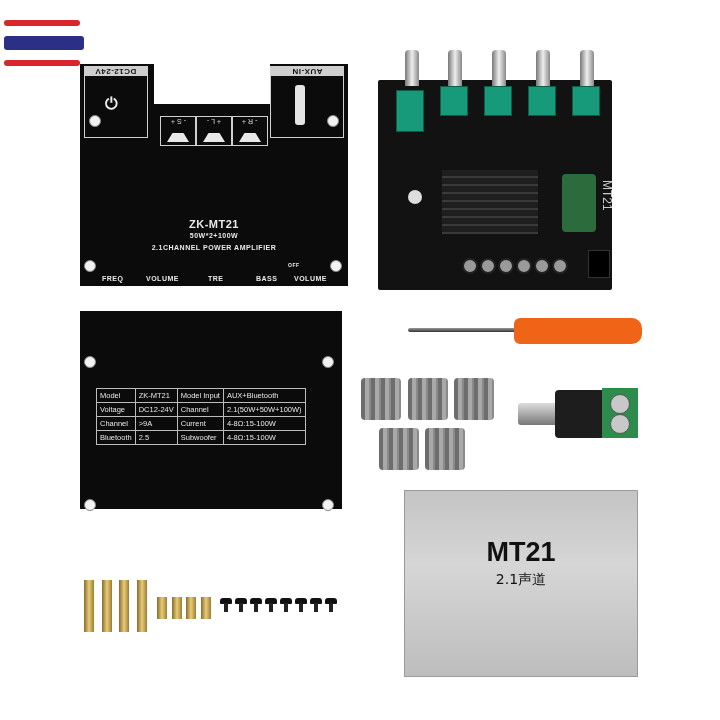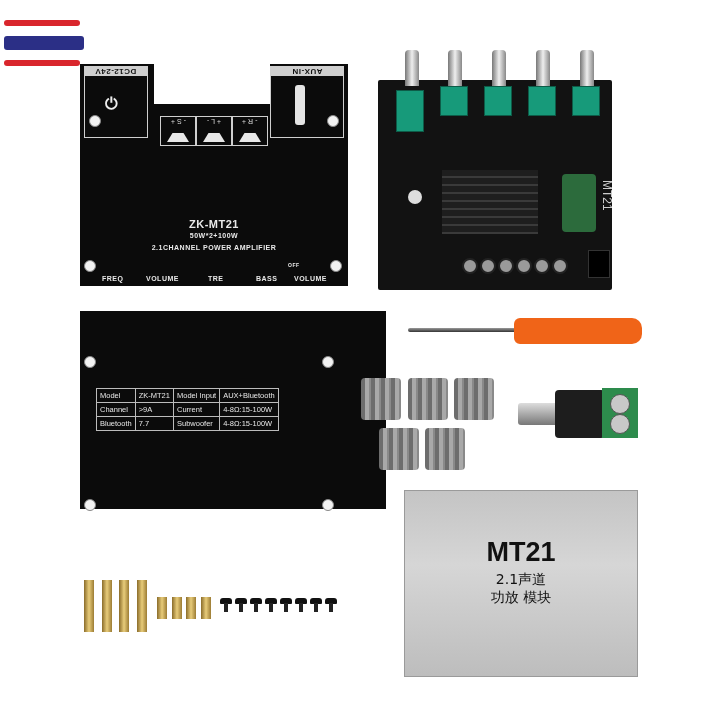--- a/index.html
+++ b/index.html
@@ -20,21 +20,21 @@
   .spk .cone{position:absolute;left:6px;bottom:3px;width:22px;height:9px;background:#e8e8e8;clip-path:polygon(25% 0,75% 0,100% 100%,0 100%);}
   .spk .sign{position:absolute;top:1px;left:0;width:100%;text-align:center;color:#ddd;font-size:7px;}
   
   .pcb{left:378px;top:80px;width:234px;height:210px;background:#121212;border-radius:2px;}
   .knob-shaft{position:absolute;top:-30px;width:14px;height:36px;background:linear-gradient(90deg,#777,#eee 50%,#888);border-radius:4px 4px 0 0;}
   .pot{position:absolute;top:6px;width:26px;height:28px;background:#179a7a;border:1px solid #0d5c48;}
   .heatsink{position:absolute;left:64px;top:90px;width:96px;height:64px;background:repeating-linear-gradient(180deg,#1e1e1e 0 6px,#3a3a3a 6px 8px);}
   .cap{position:absolute;left:212px;top:98px;width:40px;height:62px;background:#2c6b3c;border-radius:4px;}
   .terminal{position:absolute;top:178px;width:12px;height:12px;border-radius:50%;background:#9a9a9a;border:2px solid #222;}
   
-  .back{left:80px;top:311px;width:262px;height:198px;background:#0b0b0b;padding-left:44px;}
+  .back{left:80px;top:311px;width:262px;height:198px;background:#0b0b0b;}
   .spec{position:absolute;left:16px;top:77px;border-collapse:collapse;}
   .spec td{border:1px solid #bcbcbc;color:#e6e6e6;font-size:7.5px;padding:1px 3px;height:11px;white-space:nowrap;}
   
   .screwdriver-shaft{left:408px;top:328px;width:110px;height:4px;background:linear-gradient(180deg,#999,#333);border-radius:2px;}
   .screwdriver-handle{left:514px;top:318px;width:128px;height:26px;background:#f06418;border-radius:6px 10px 10px 6px;}
   .cap-knob{width:40px;height:42px;border-radius:4px;background:repeating-linear-gradient(90deg,#6d6d6d 0 4px,#a9a9a9 4px 8px,#8a8a8a 8px 10px);}
   .dc-barrel{left:518px;top:403px;width:40px;height:22px;background:linear-gradient(180deg,#ddd,#777);border-radius:3px;}
   .dc-body{left:555px;top:390px;width:50px;height:48px;background:#1d1d1d;border-radius:4px;}
   .dc-term{left:602px;top:388px;width:36px;height:50px;background:#2d8b4c;}
   .dc-screw{position:absolute;left:8px;width:18px;height:18px;border-radius:50%;background:#c8c8c8;border:1px solid #555;}
@@ -138,28 +138,34 @@
   <div class="hole" style="left:242px;top:188px;"></div>
   <table class="spec">
     <tbody>
         <tr>
       <td>Model</td>
       <td>ZK-MT21</td>
       <td>Model Input</td>
       <td>AUX+Bluetooth</td>
     </tr>
     <tr>
+      <td>Voltage</td>
+      <td>DC12-24V</td>
+      <td>Channel</td>
+      <td>2.1(50W+50W+100W)</td>
+    </tr>
+    <tr>
       <td>Channel</td>
       <td>&gt;9A</td>
       <td>Current</td>
       <td>4-8Ω:15-100W</td>
     </tr>
     <tr>
       <td>Bluetooth</td>
-      <td>7.7</td>
+      <td>2.5</td>
       <td>Subwoofer</td>
       <td>4-8Ω:15-100W</td>
     </tr>
   </tbody>
     </table>
 </div>
 
 <div class="abs screwdriver-shaft"></div>
 <div class="abs screwdriver-handle"></div>
 
@@ -172,21 +178,20 @@
 <div class="abs dc-barrel"></div>
 <div class="abs dc-body"></div>
 <div class="abs dc-term">
   <div class="dc-screw" style="top:6px;"></div>
   <div class="dc-screw" style="top:26px;"></div>
 </div>
 
 <div class="abs box">
   <div class="box-title">MT21</div>
   <div class="box-line" style="top:80px;">2.1声道</div>
-  <div class="box-line" style="top:98px;">功放 模块</div>
 </div>
 
 <div class="standoff-long" style="left:84px;"></div>
 <div class="standoff-long" style="left:102px;"></div>
 <div class="standoff-long" style="left:119px;"></div>
 <div class="standoff-long" style="left:137px;"></div>
 <div class="standoff-short" style="left:157px;"></div>
 <div class="standoff-short" style="left:172px;"></div>
 <div class="standoff-short" style="left:186px;"></div>
 <div class="standoff-short" style="left:201px;"></div>

